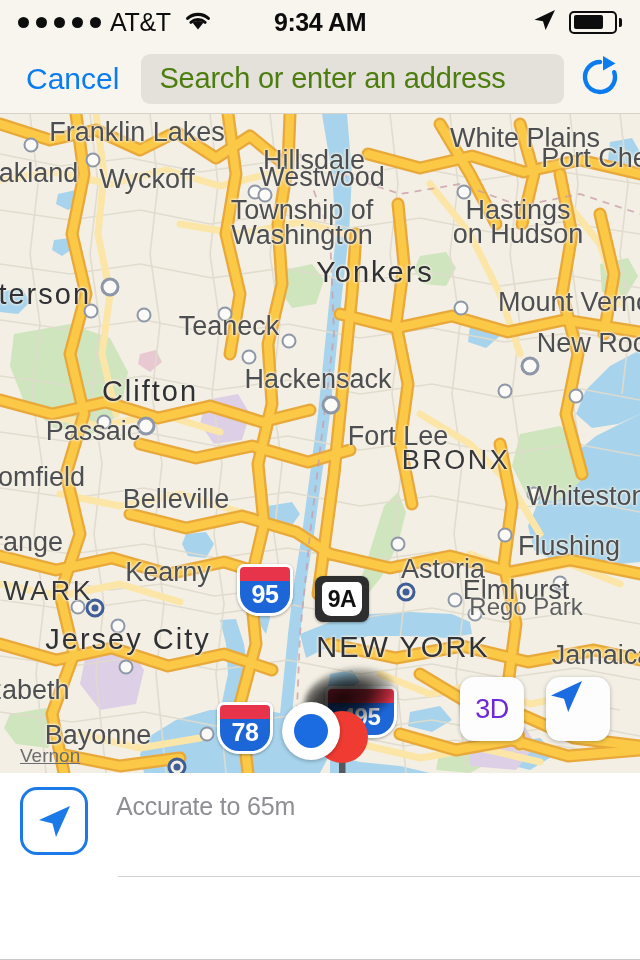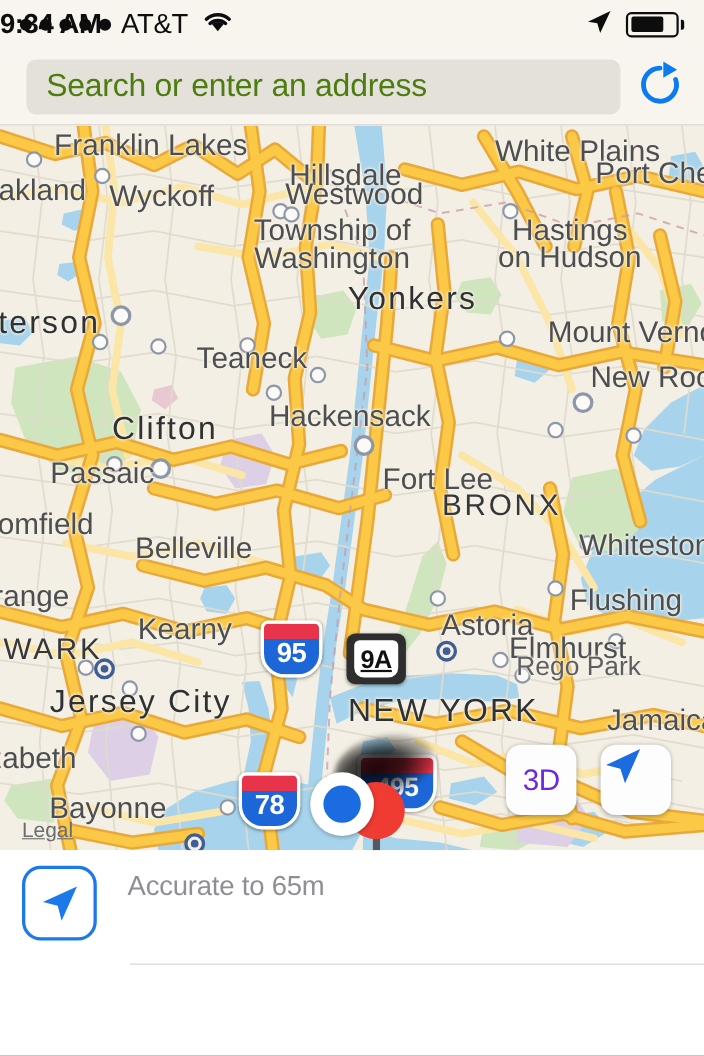--- a/index.html
+++ b/index.html
@@ -19,21 +19,21 @@
     display: flex; align-items: center;
     padding: 0 18px;
     z-index: 40;
   }
   .sb-left { display: flex; align-items: center; gap: 9px; }
   .dots { display: flex; gap: 7px; align-items: center; }
   .dot { width: 11px; height: 11px; border-radius: 50%; background: #0d0d0d; }
   .carrier { font-size: 25px; color: #0d0d0d; letter-spacing: -0.3px; font-weight: 400; }
   .wifi-ico { margin-left: 4px; display: block; }
   .sb-center {
-    position: absolute; left: 0; right: 0; 
+    position: absolute; left: 0; right: 0; text-align: center;
     font-size: 25px; font-weight: bold; color: #0d0d0d; letter-spacing: -0.4px;
     pointer-events: none;
   }
   .sb-right {
     margin-left: auto; display: flex; align-items: center; gap: 12px;
     position: relative; z-index: 2;
   }
   .batt-shell {
     width: 48px; height: 23px; border: 2.5px solid #0d0d0d;
     border-radius: 5px; padding: 2.5px; display: flex; align-items: center;
@@ -121,21 +121,21 @@
   .shield-i.wide { width: 72px; font-size: 24px; }
   .shield-sq {
     width: 54px; height: 46px; background: #2e2e2e;
     border-radius: 8px; display: flex; align-items: center; justify-content: center;
     box-shadow: 0 1px 3px rgba(0,0,0,.35);
   }
   .shield-sq .inner {
     width: 40px; height: 34px; background: #ffffff;
     border-radius: 5px 5px 9px 9px;
     color: #111; font-size: 23px; font-weight: bold;
-    display: flex; align-items: center; justify-content: center; letter-spacing: -0.5px; text-decoration: underline;
+    display: flex; align-items: center; justify-content: center; letter-spacing: -0.5px;
   }
 
   
   .pin { position: absolute; transform: translate(-50%, -100%); z-index: 6; }
   .pin-shadow {
     position: absolute; z-index: 5;
     width: 92px; height: 56px; border-radius: 50%;
     background: radial-gradient(ellipse at 42% 50%, rgba(0,0,0,.88) 0%, rgba(0,0,0,.72) 36%, rgba(0,0,0,.26) 64%, rgba(0,0,0,0) 78%);
     transform: translate(-18%, -46%) rotate(-14deg);
     filter: blur(2.5px);
@@ -216,20 +216,21 @@
       <span style="display:flex;align-items:center">
         <span class="batt-shell">
             <span class="batt-fill" id="battfill" style="width: 75%;"></span>
           </span>
         <span class="batt-nub"></span>
       </span>
     </div>
   </div>
 
   <div class="searchbar">
+    <button class="cancel-btn">Cancel</button>
     <div class="search-field">
       <span class="search-placeholder">Search or enter an address</span>
     </div>
     <button class="refresh-btn">
       <span>
         <svg width="46" height="46" viewBox="0 0 46 46">
           <path d="M23 8 a15 15 0 1 0 14.2 10.2" stroke="#0a7cf0" stroke-width="4.4" fill="none" stroke-linecap="round"></path>
           <path d="M26 2 L38.5 9.4 L26 16.6 Z" fill="#0a7cf0"></path>
         </svg>
       </span>
@@ -506,21 +507,21 @@
         <circle cx="22.5" cy="22" r="4.4" fill="#ffffff"></circle>
       </svg>
     </span>
 
     <span class="userloc" style="left:311px; top:617px;">
       <span class="halo">
           <span class="core"></span>
         </span>
     </span>
 
-    <div class="legal">Legal</div>
+    <div class="legal">Vernon</div>
 
     <div class="map-btn" style="left:460px; top:563px;">
       <span class="lbl">3D</span>
     </div>
     <div class="map-btn" style="left:546px; top:563px;">
       <span>
         <svg width="40" height="40" viewBox="0 0 40 40">
           <path d="M36 4 L5 18.5 L18 21.8 L22.2 35 Z" fill="#1b6ce0"></path>
         </svg>
       </span>

